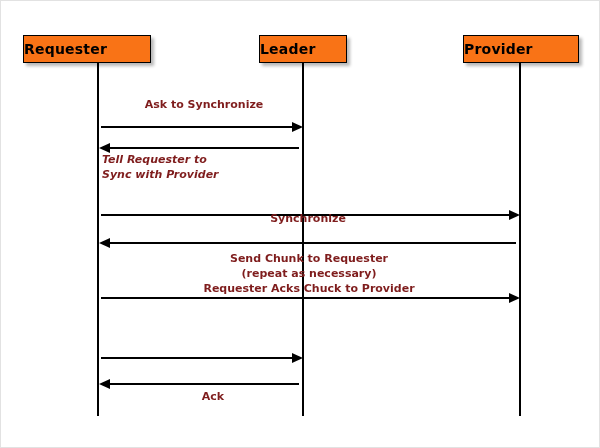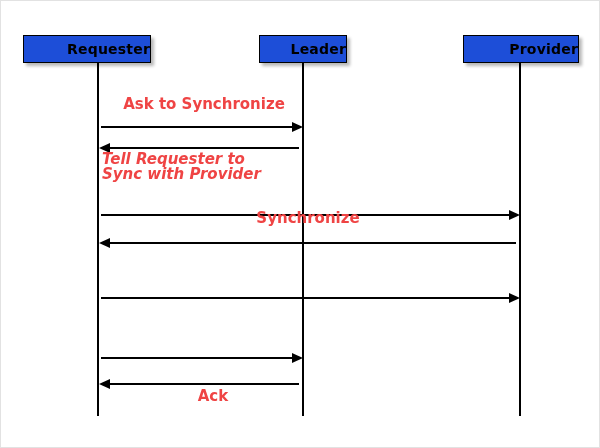--- a/index.html
+++ b/index.html
@@ -13,26 +13,26 @@
     height: 448px;
     background: #ffffff;
     border: 1px solid #e2e2e2;
     box-sizing: border-box;
     overflow: hidden;
     font-family: "DejaVu Sans", "Liberation Sans", sans-serif;
   }
   .participant-box {
     position: absolute;
     box-sizing: border-box;
-    background: #1d4ed8;
+    background: #f97316;
     border: 1.5px solid #000000;
     box-shadow: 3px 3px 3px rgba(0,0,0,0.28);
     display: flex;
     align-items: center;
-    justify-content: flex-end;
+    justify-content: flex-start;
   }
   .participant-label {
     font-size: 14px;
     font-weight: bold;
     color: #000000;
     letter-spacing: 0.2px;
     white-space: nowrap;
   }
   .lifeline {
     position: absolute;
@@ -52,23 +52,23 @@
     border-bottom: 5.5px solid transparent;
   }
   .arrow-head.right {
     border-left: 11px solid #000000;
   }
   .arrow-head.left {
     border-right: 11px solid #000000;
   }
   .msg-label {
     position: absolute;
-    font-size: 15px;
+    font-size: 11px;
     font-weight: bold;
-    color: #ef4444;
+    color: #7f1d1d;
     line-height: 15px;
     white-space: pre;
   }
   .msg-label.center {
     transform: translateX(-50%);
     text-align: center;
   }
   .msg-label.left {
     text-align: left;
   }
@@ -96,18 +96,21 @@
     <div class="arrow-head left" style="top: 141.5px; left: 98px;"></div>
     <div class="msg-label left" style="left: 101px; top: 151px; font-style: italic;">Tell Requester to
 Sync with Provider</div>
     <div class="msg-line" style="top: 213px; background: rgb(0, 0, 0); left: 100px; width: 409px;"></div>
     <div class="arrow-head right" style="top: 208.5px; left: 508px;"></div>
     <div class="msg-label center" style="left: 307px; top: 194px; margin-top: 16px;">Synchronize</div>
     <div class="msg-line" style="top: 241px; background: rgb(0, 0, 0); left: 106px; width: 409px;"></div>
     <div class="arrow-head left" style="top: 236.5px; left: 98px;"></div>
     <div class="msg-line" style="top: 296px; background: rgb(0, 0, 0); left: 100px; width: 409px;"></div>
     <div class="arrow-head right" style="top: 291.5px; left: 508px;"></div>
+    <div class="msg-label center" style="left: 308px; top: 250px;">Send Chunk to Requester
+(repeat as necessary)
+Requester Acks Chuck to Provider</div>
     <div class="msg-line" style="top: 356px; background: rgb(0, 0, 0); left: 100px; width: 192px;"></div>
     <div class="arrow-head right" style="top: 351.5px; left: 291px;"></div>
     <div class="msg-line" style="top: 382px; background: rgb(0, 0, 0); left: 106px; width: 192px;"></div>
     <div class="arrow-head left" style="top: 377.5px; left: 98px;"></div>
     <div class="msg-label center" style="left: 212px; top: 388px;">Ack</div>
   </div>
 
 </body></html>

